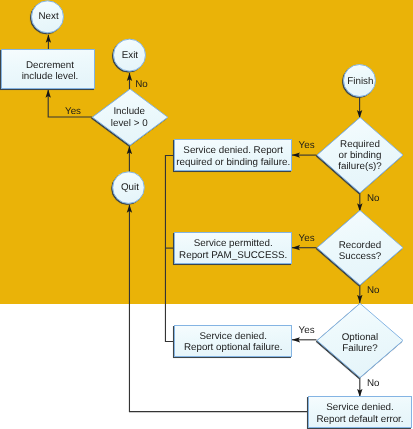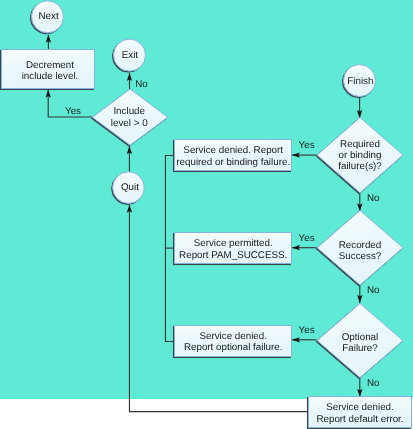--- a/index.html
+++ b/index.html
@@ -1,20 +1,20 @@
 <!DOCTYPE html>
 <html><head>
 <meta charset="utf-8">
 <title>PAM flowchart</title>
 <style>
   html,body{margin:0;padding:0;background:#ffffff;}
   *{-webkit-font-smoothing:antialiased;text-rendering:geometricPrecision;}
   body{width:413px;height:429px;overflow:hidden;
        font-family:"Liberation Sans",sans-serif;}
-  #stage{position:relative;width:413px;height:399px;background:#5eead4;}
+  #stage{position:relative;width:413px;height:304px;background:#eab308;}
   #chart{position:absolute;left:0;top:0;width:413px;height:429px;}
   .shape{filter:url(#dropsh);}
   .sh-stroke{stroke:#84b4e3;stroke-width:1;}
   .conn{stroke:#343434;stroke-width:1.12;fill:none;}
   .lbl{font-family:"Liberation Sans",sans-serif;font-size:9.8px;fill:#1a1a1a;}
   .node-text{font-family:"Liberation Sans",sans-serif;font-size:9.8px;fill:#1a1a1a;text-anchor:middle;}
 </style>
 </head>
 <body>
 

